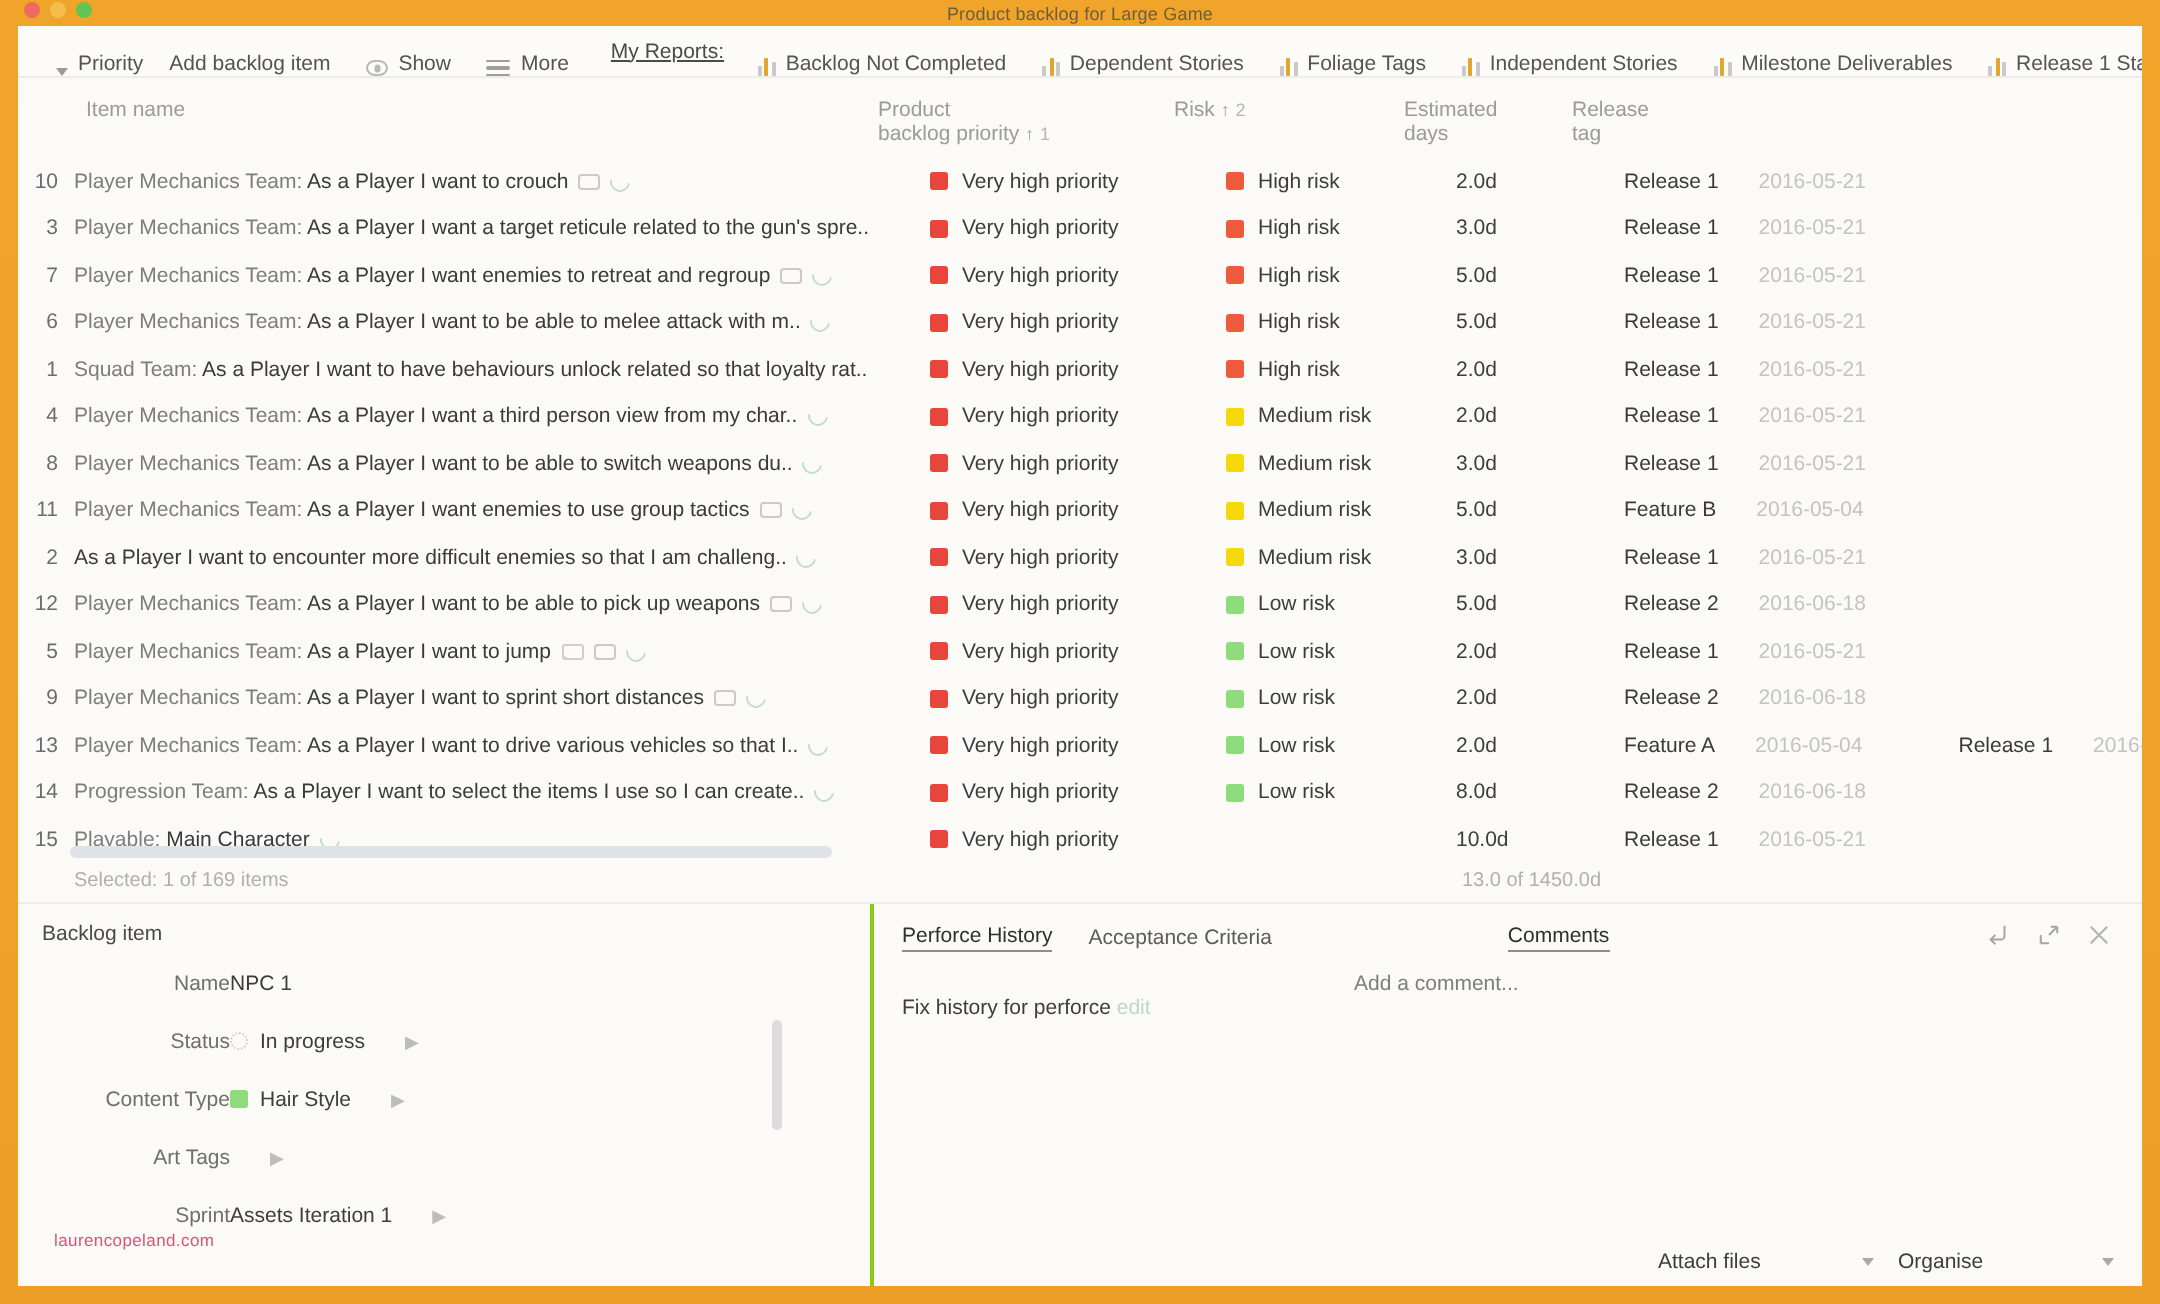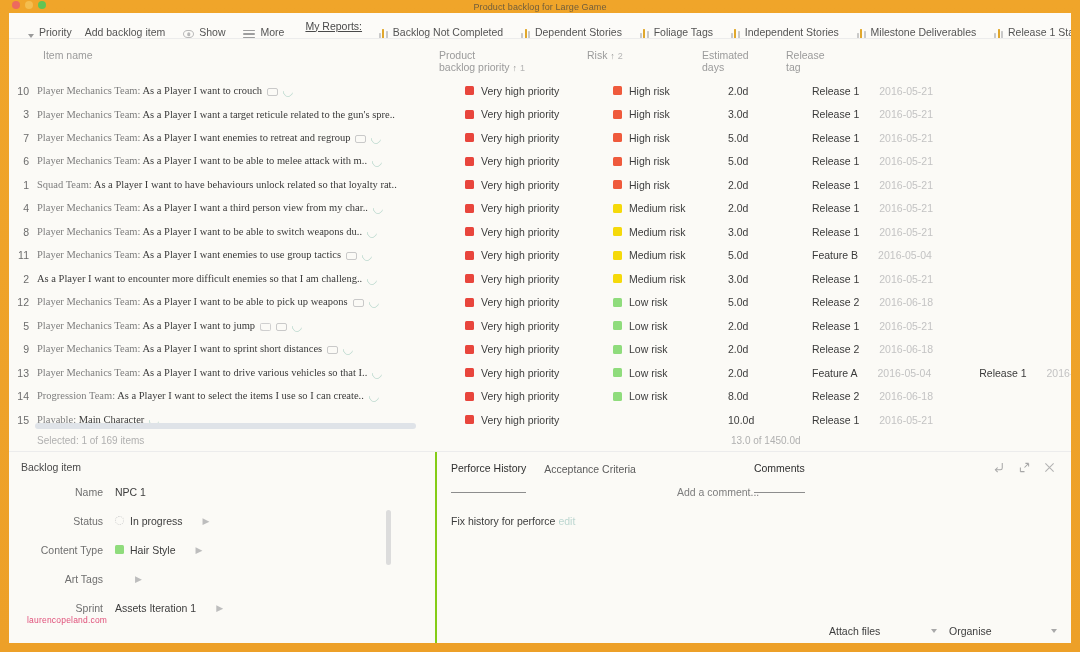--- a/index.html
+++ b/index.html
@@ -78,21 +78,21 @@
   .grid-head {
     display: flex; align-items: flex-start;
     height: 40px; padding-top: 10px;
     font-size: 10.5px; color: #9b9b9b; font-weight: normal;
   }
   .row {
     display: flex; align-items: center; height: 23.5px;
     font-size: 10.5px; color: #3d3d3d;
   }
   .c-num   { width: 26px; text-align: right; padding-right: 6px; color:#6c6c6c; flex:none; }
-  .c-name  { width: 430px; flex:none; padding-left: 2px; overflow:hidden; white-space:nowrap;font-family:Liberation Serif, serif; }
+  .c-name  { width: 430px; flex:none; padding-left: 2px; overflow:hidden; white-space:nowrap; }
   .c-prio  { width: 148px; flex:none; display:flex; align-items:center; gap:7px; }
   .c-risk  { width: 115px; flex:none; display:flex; align-items:center; gap:7px; }
   .c-days  { width: 84px;  flex:none; }
   .c-tag   { flex: 1 1 auto; display:flex; align-items:center; gap:20px; white-space:nowrap; }
   .hd-name { width: 430px; flex:none; padding-left: 34px; }
   .hd-prio { width: 148px; flex:none; line-height:12px; }
   .hd-risk { width: 115px; flex:none; }
   .hd-days { width: 84px;  flex:none; line-height:12px; }
   .hd-tag  { flex:1 1 auto; line-height:12px; }
   .sortnum { color:#b5b5b5; font-size: 9px; }
@@ -137,36 +137,36 @@
   .sb-total { position:absolute; left: 722px; }
 
   
   .detail {
     position: absolute; left:0; right:0; top: 438px; bottom:0;
     border-top: 1px solid #ececec; display:flex; background:#fbfaf6;
   }
   .dt-left { width: 428px; flex:none; position:relative; border-right:2px solid #84cc16; }
   .dt-title { font-size: 10.5px; color:#4a4a4a; padding: 9px 0 4px 12px; }
   .field { display:flex; align-items:center; height: 29px; font-size:10.5px; }
-  .f-label { width: 106px; text-align:right; color:#6f6f6f; padding-right:12px; flex:none; }
+  .f-label { width: 106px; text-align:right; color:#6f6f6f; flex:none; }
   .f-value { display:flex; align-items:center; gap:6px; color:#3d3d3d; }
   .f-caret { color:#bdbdbd; font-size:9px; margin-left:14px; }
   .spinner-sm {
     width: 9px; height: 9px; border-radius:50%;
     border:1.3px dotted #cfcfcf; display:inline-block;
   }
   .dt-scroll { position:absolute; right:44px; top:58px; width:5px; height:55px; background:#dcdcdc; border-radius:3px; }
   .watermark {
     position:absolute; left: 18px; bottom: 18px;
     font-size: 8.5px; color:#e0507a; letter-spacing:.2px;text-align:right;
   }
 
   .dt-right { flex:1 1 auto; position:relative; }
   .tabs { display:flex; align-items:center; padding: 10px 0 0 14px; font-size:10.5px; gap: 18px; }
-  .tab { color:#5b5b5b; padding-bottom:18px; }
+  .tab { color:#5b5b5b; padding-bottom:1px; }
   .tab.active { color:#2f2f2f; border-bottom:1.3px solid #8d8d8d; }
   .tab.sep { margin-left: 100px; }
   .tab-actions { position:absolute; right:16px; top:10px; display:flex; gap:14px; align-items:center; color:#9b9b9b; }
   .body-text { font-size:10.5px; color:#3d3d3d; padding: 22px 0 0 14px; }
   .link-muted { color:#bcd6d0; }
   .add-comment { position:absolute; left: 240px; top: 34px; font-size:10.5px; color:#7d7d7d; }
   .bottom-controls {
     position:absolute; right: 8px; bottom: 6px;
     display:flex; align-items:center; gap: 0; font-size:10.5px; color:#3d3d3d;
   }

